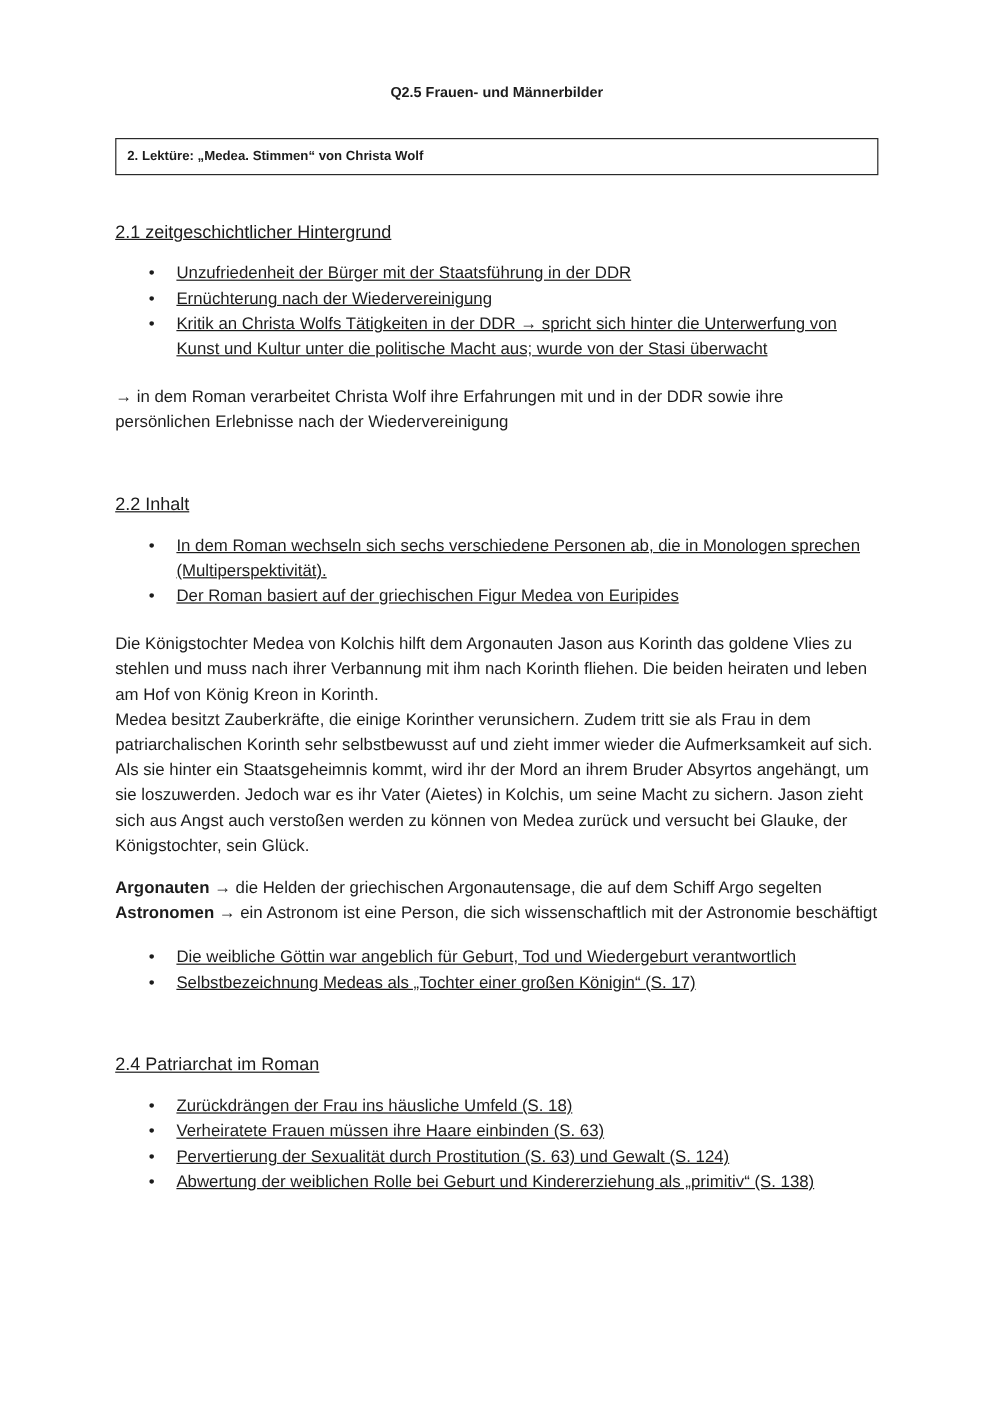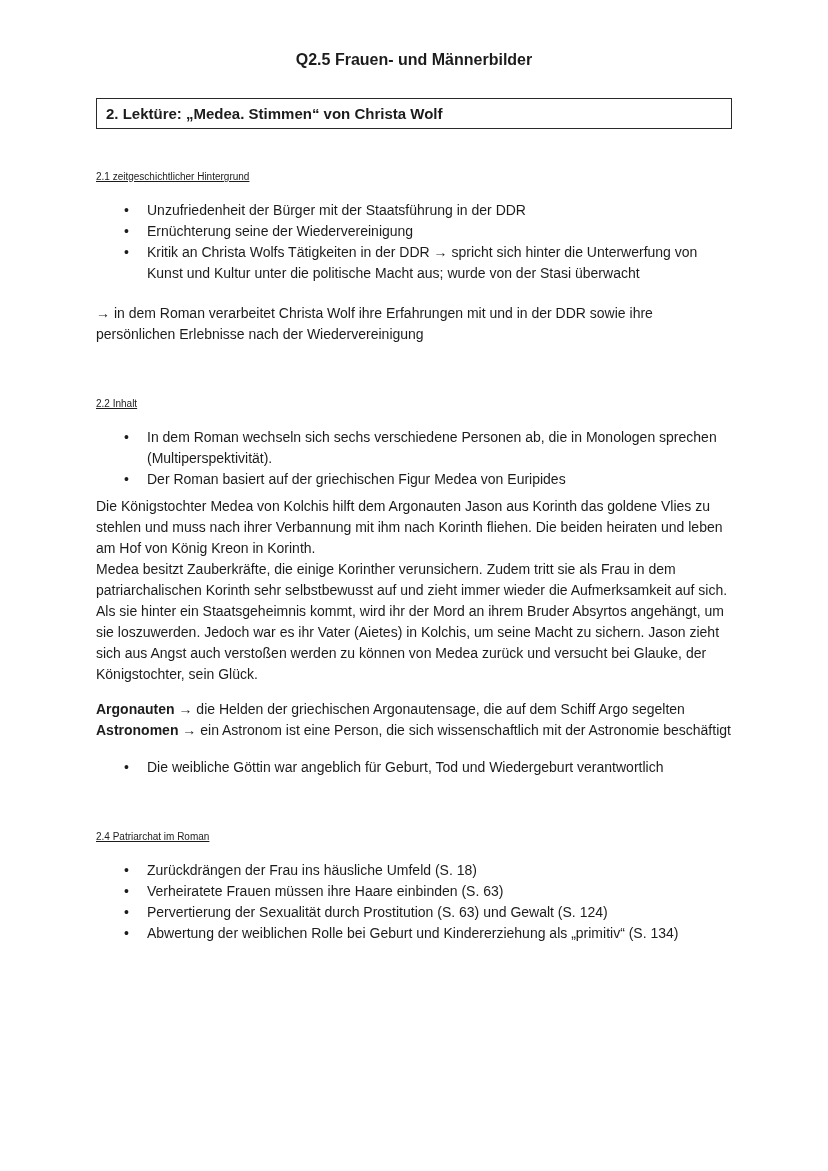--- a/index.html
+++ b/index.html
@@ -14,101 +14,103 @@
     overflow:hidden;
   }
   .content {
     width:636px;
     margin:0 auto;
     padding-top:50px;
   }
   .doc-title {
     text-align:center;
     font-weight:bold;
-    font-size:16px;
+    font-size:12px;
     line-height:20px;
-    margin:0;
+    margin:17px;
   }
   .box-heading {
     margin-top:28px;
     border:1.5px solid #2a2a2a;
     font-weight:bold;
-    font-size:15px;
+    font-size:11px;
     line-height:19px;
     padding:5px 9px 5px 9px;
     box-sizing:border-box;
   }
   .section-heading {
     margin:48px 0 0 0;
-    font-size:10px;
+    font-size:15px;
     font-weight:normal;
     text-decoration:underline;
     line-height:21px;
   }
   .section-heading.first { margin-top:37px; }
   ul.bullets {
     list-style:none;
     margin:13px 0 0 0;
     padding:0;
+    text-decoration:underline;
   }
   ul.bullets li {
     position:relative;
     padding-left:51px;
   }
   ul.bullets li::before {
     content:"\2022";
     position:absolute;
     left:28px;
     top:0;
   }
   .note { margin:19px 0 0 0; }
-  .synopsis { margin:6px 0 0 0; }
+  .synopsis { margin:19px 0 0 0; }
   .synopsis p { margin:0; }
   .defs { margin:14px 0 16px 0; }
   .defs p { margin:0; }
   .term { font-weight:bold; }
 </style>
 </head>
 <body>
 
 <div class="page">
   <div class="content">
 
     <h1 class="doc-title">Q2.5 Frauen- und Männerbilder</h1>
 
     <div class="box-heading">2. Lektüre: „Medea. Stimmen“ von Christa Wolf</div>
 
     <h2 class="section-heading first">2.1 zeitgeschichtlicher Hintergrund</h2>
     <ul class="bullets">
       <li>Unzufriedenheit der Bürger mit der Staatsführung in der DDR</li>
-      <li>Ernüchterung seine der Wiedervereinigung</li>
+      <li>Ernüchterung nach der Wiedervereinigung</li>
       <li>Kritik an Christa Wolfs Tätigkeiten in der DDR → spricht sich hinter die Unterwerfung von Kunst und Kultur unter die politische Macht aus; wurde von der Stasi überwacht</li>
     </ul>
     <p class="note">→ in dem Roman verarbeitet Christa Wolf ihre Erfahrungen mit und in der DDR sowie ihre persönlichen Erlebnisse nach der Wiedervereinigung</p>
 
     <h2 class="section-heading">2.2 Inhalt</h2>
     <ul class="bullets">
       <li>In dem Roman wechseln sich sechs verschiedene Personen ab, die in Monologen sprechen (Multiperspektivität).</li>
       <li>Der Roman basiert auf der griechischen Figur Medea von Euripides</li>
     </ul>
     <div class="synopsis">
       <p>Die Königstochter Medea von Kolchis hilft dem Argonauten Jason aus Korinth das goldene Vlies zu stehlen und muss nach ihrer Verbannung mit ihm nach Korinth fliehen. Die beiden heiraten und leben am Hof von König Kreon in Korinth.</p>
       <p>Medea besitzt Zauberkräfte, die einige Korinther verunsichern. Zudem tritt sie als Frau in dem patriarchalischen Korinth sehr selbstbewusst auf und zieht immer wieder die Aufmerksamkeit auf sich. Als sie hinter ein Staatsgeheimnis kommt, wird ihr der Mord an ihrem Bruder Absyrtos angehängt, um sie loszuwerden. Jedoch war es ihr Vater (Aietes) in Kolchis, um seine Macht zu sichern. Jason zieht sich aus Angst auch verstoßen werden zu können von Medea zurück und versucht bei Glauke, der Königstochter, sein Glück.</p>
     </div>
     <div class="defs">
       <p><span class="term">Argonauten</span> <span>→</span> <span>die Helden der griechischen Argonautensage, die auf dem Schiff Argo segelten</span></p>
       <p><span class="term">Astronomen</span> <span>→</span> <span>ein Astronom ist eine Person, die sich wissenschaftlich mit der Astronomie beschäftigt</span></p>
     </div>
 
     <ul class="bullets">
       <li>Die weibliche Göttin war angeblich für Geburt, Tod und Wiedergeburt verantwortlich</li>
+      <li>Selbstbezeichnung Medeas als „Tochter einer großen Königin“ (S. 17)</li>
     </ul>
 
     <h2 class="section-heading">2.4 Patriarchat im Roman</h2>
     <ul class="bullets">
       <li>Zurückdrängen der Frau ins häusliche Umfeld (S. 18)</li>
       <li>Verheiratete Frauen müssen ihre Haare einbinden (S. 63)</li>
       <li>Pervertierung der Sexualität durch Prostitution (S. 63) und Gewalt (S. 124)</li>
-      <li>Abwertung der weiblichen Rolle bei Geburt und Kindererziehung als „primitiv“ (S. 134)</li>
+      <li>Abwertung der weiblichen Rolle bei Geburt und Kindererziehung als „primitiv“ (S. 138)</li>
     </ul>
 
   </div>
 </div>
 
 </body></html>

